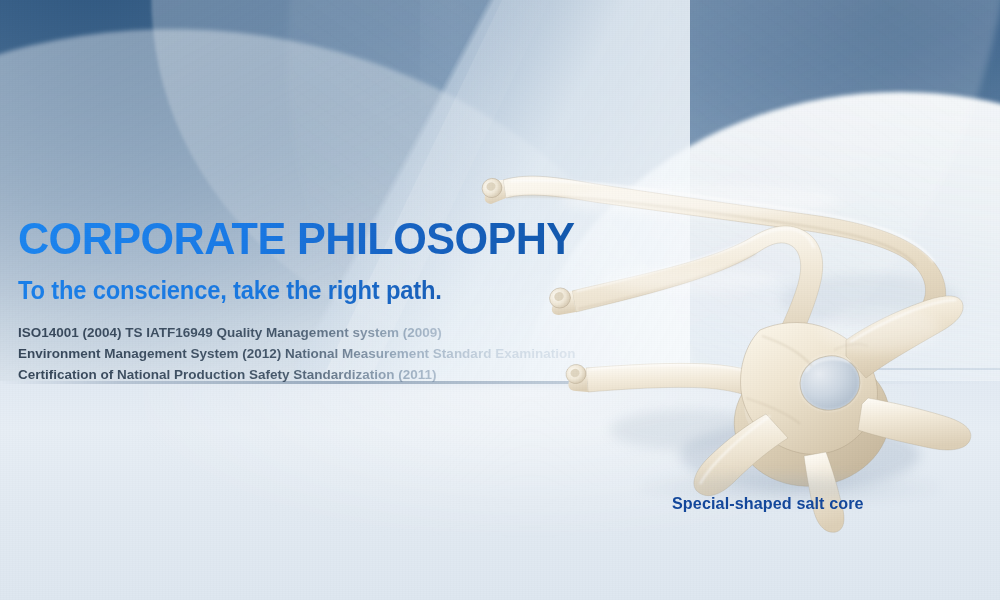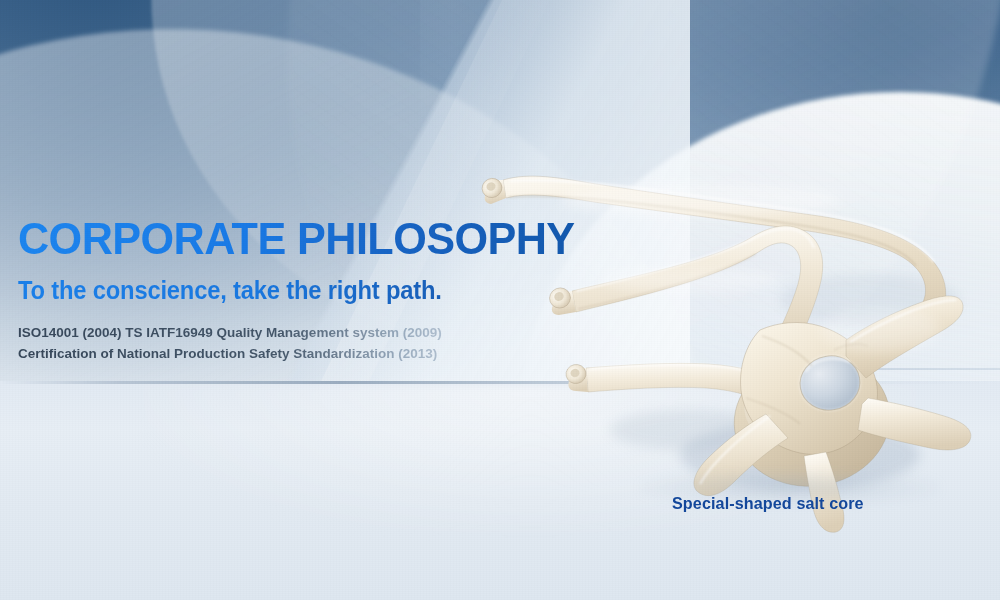--- a/index.html
+++ b/index.html
@@ -314,21 +314,22 @@
   <div class="floor"></div>
   <div class="floor-sheen"></div>
   <div class="horizon"></div>
   <div class="horizon-2"></div>
 
   <div class="text-block">
     <h1 class="headline">CORPORATE PHILOSOPHY</h1>
     <p class="subhead">To the conscience, take the right path.</p>
     <ul class="cert-list">
       <li class="cert-line">ISO14001 (2004)  TS IATF16949 Quality Management system (2009)</li>
-      <li class="cert-line">Certification of National Production Safety Standardization (2013)</li>
+      <li class="cert-line">Environment Management System (2012)   National Measurement Standard Examination</li>
+      <li class="cert-line">Certification of National Production Safety Standardization (2011)</li>
     </ul>
   </div>
 
   <div class="object-wrap">
     <svg width="1000" height="600" viewBox="0 0 1000 600" xmlns="http://www.w3.org/2000/svg">
       <defs>
         <linearGradient id="creamTop" x1="0" y1="0" x2="0.25" y2="1">
           <stop offset="0%" stop-color="#fdfaf3"></stop>
           <stop offset="32%" stop-color="#f4ecdc"></stop>
           <stop offset="70%" stop-color="#e6dac3"></stop>

